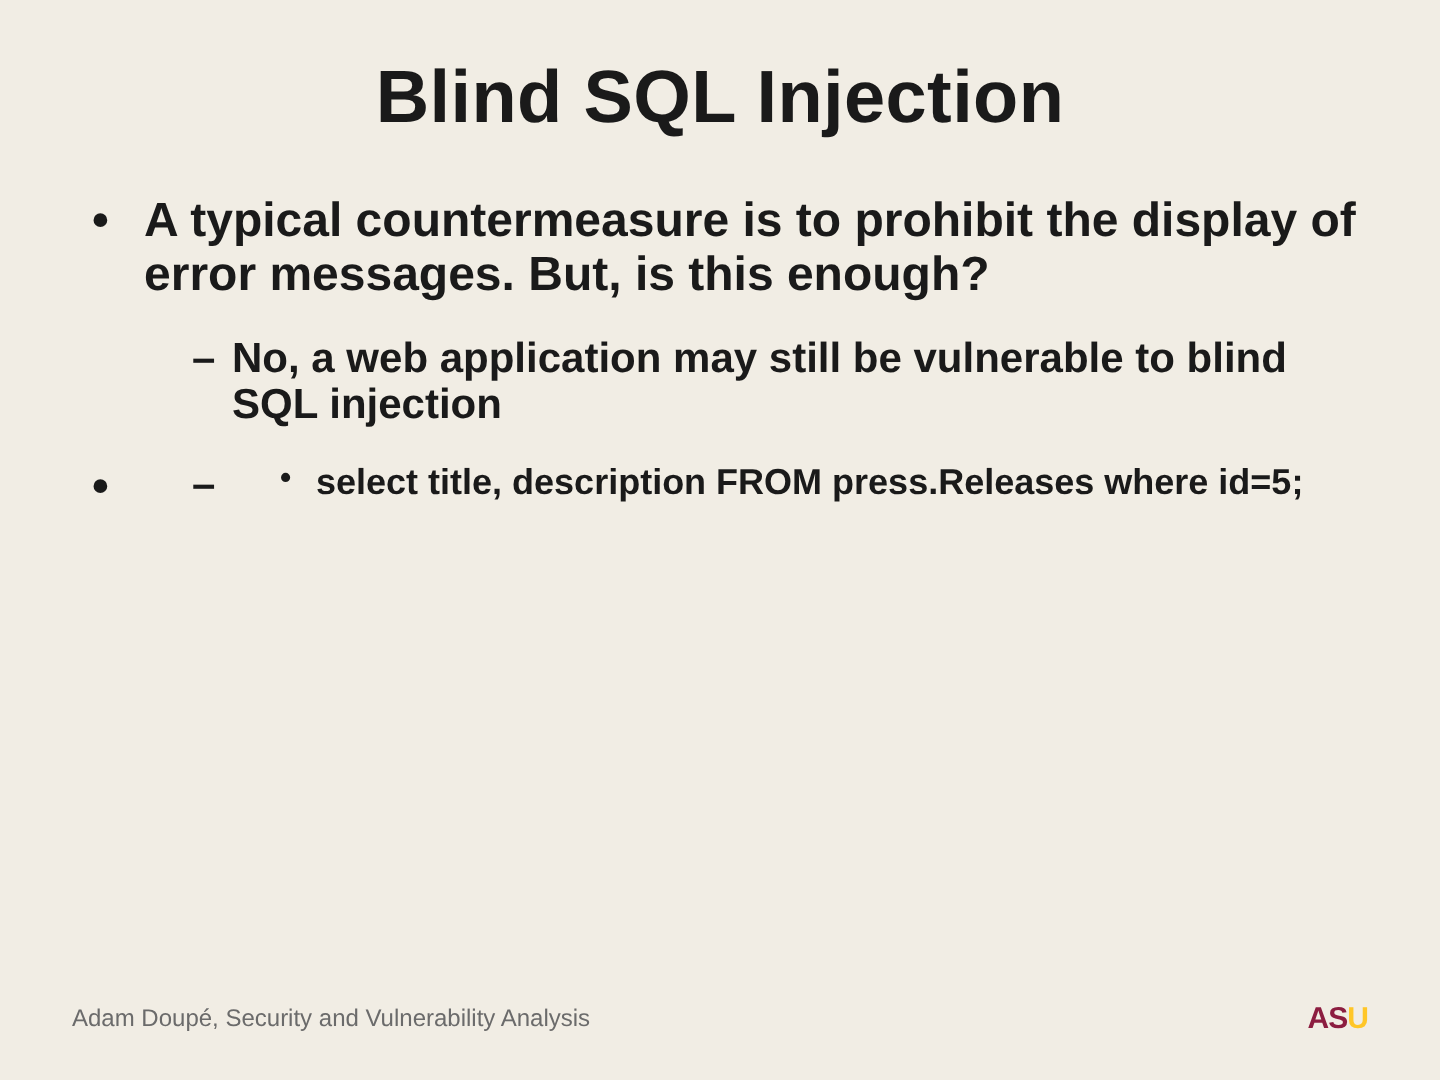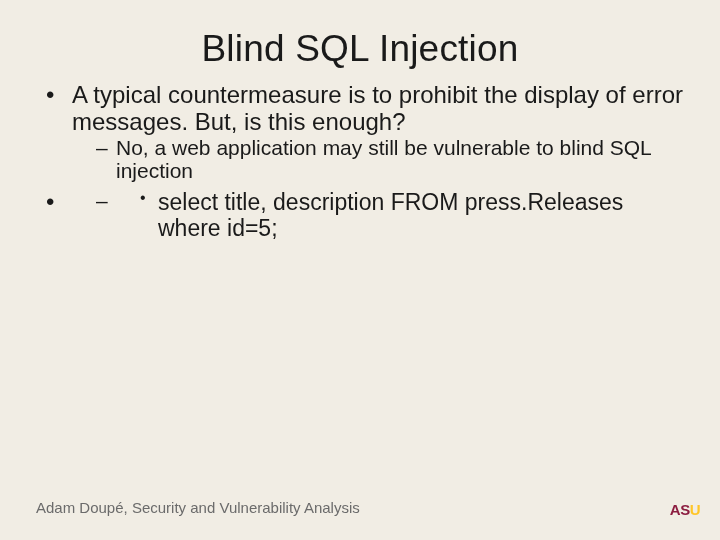--- a/index.html
+++ b/index.html
@@ -7,89 +7,90 @@
   body {
     background: #f1ede4;
     font-family: Arial, Helvetica, sans-serif;
     color: #1a1a1a;
     position: relative;
     padding: 28px 36px 0 36px;
   }
   .title {
     text-align: center;
     font-size: 37px;
-    font-weight: 400;
-    margin-bottom: 12px;
+    font-weight: 700;
+    margin-bottom: 28px;
     letter-spacing: 0.2px;
   }
   ul.lvl1 {
     list-style: none;
     padding-left: 10px;
   }
   ul.lvl1 > li {
     font-size: 24px;
     line-height: 1.12;
     margin-bottom: 6px;
     position: relative;
     padding-left: 26px;
+    font-weight: bold;
   }
   ul.lvl1 > li::before {
     content: "•";
     position: absolute;
     left: 0;
     top: 0;
     font-size: 24px;
   }
   ul.lvl2 {
     list-style: none;
     padding-left: 24px;
-    margin-top: 0;
+    margin-top: 16px;
   }
   ul.lvl2 > li {
     font-size: 21px;
     line-height: 1.12;
     margin-bottom: 3px;
     position: relative;
     padding-left: 20px;
   }
   ul.lvl2 > li::before {
     content: "–";
     position: absolute;
     left: 0;
     top: 0;
   }
   ul.lvl3 {
     list-style: none;
     padding-left: 24px;
     margin-top: 2px;
   }
   ul.lvl3 > li {
-    font-size: 23px;
+    font-size: 18px;
     line-height: 1.15;
     margin-bottom: 2px;
     position: relative;
     padding-left: 18px;
   }
   ul.lvl3 > li::before {
     content: "•";
     position: absolute;
     left: 0;
     top: 0;
     font-size: 16px;
   }
   .footer {
     position: absolute;
     left: 36px;
     bottom: 24px;
-    font-size: 15px;
+    font-size: 12px;
     color: #6b6b6b;
   }
   .logo {
     position: absolute;
-    right: 20px;
+    right: 36px;
     bottom: 22px;
     font-family: "Arial Black", Arial, sans-serif;
     font-weight: 900;
     font-size: 15px;
     letter-spacing: -0.5px;
   }
   .logo .a { color: #8c1d40; }
   .logo .s { color: #8c1d40; }
   .logo .u { color: #ffc627; }
 </style>

